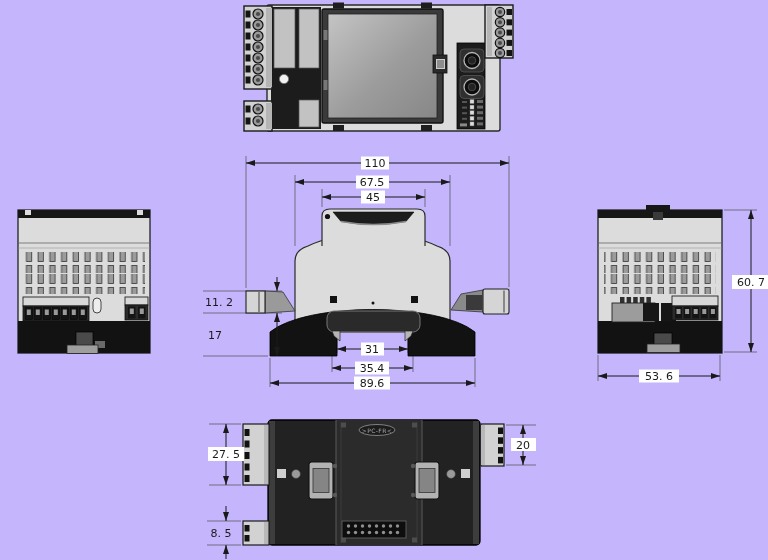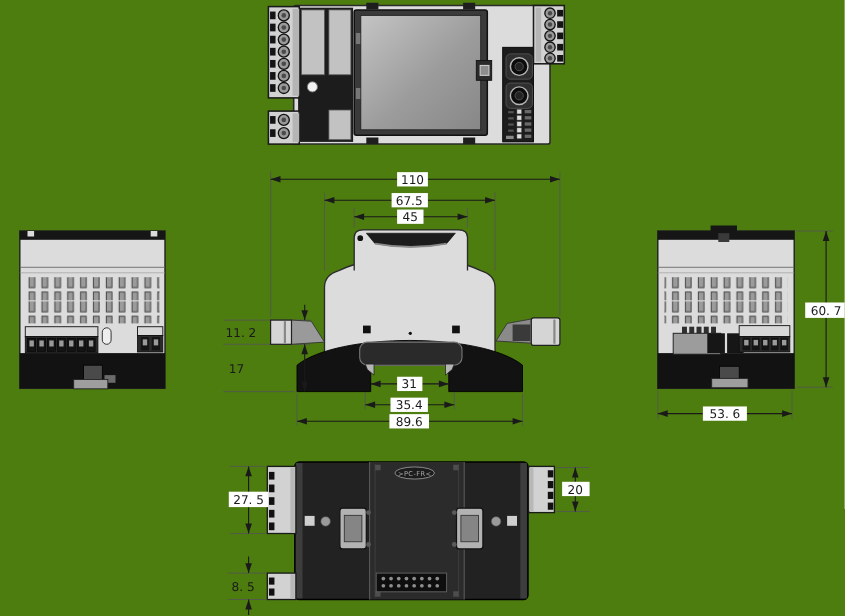--- a/index.html
+++ b/index.html
@@ -1,16 +1,16 @@
 <!DOCTYPE html>
 <html><head>
 <meta charset="utf-8">
 <style>
   html,body{margin:0;padding:0;background:#ffffff;}
-  .canvas{position:relative;width:768px;height:560px;background:#4d7c0f;overflow:hidden;}
+  .canvas{position:relative;width:768px;height:560px;background:#c4b5fd;overflow:hidden;}
   svg{display:block;}
   text{font-family:"DejaVu Sans","Liberation Sans",sans-serif;font-size:11px;fill:#1a1a1a;}
   text.small{font-size:6px;fill:#aaaaaa;letter-spacing:0.4px;}
 </style>
 </head>
 <body>
 
 <div class="canvas">
 <svg width="768" height="560" viewBox="0 0 768 560">
   <defs>

